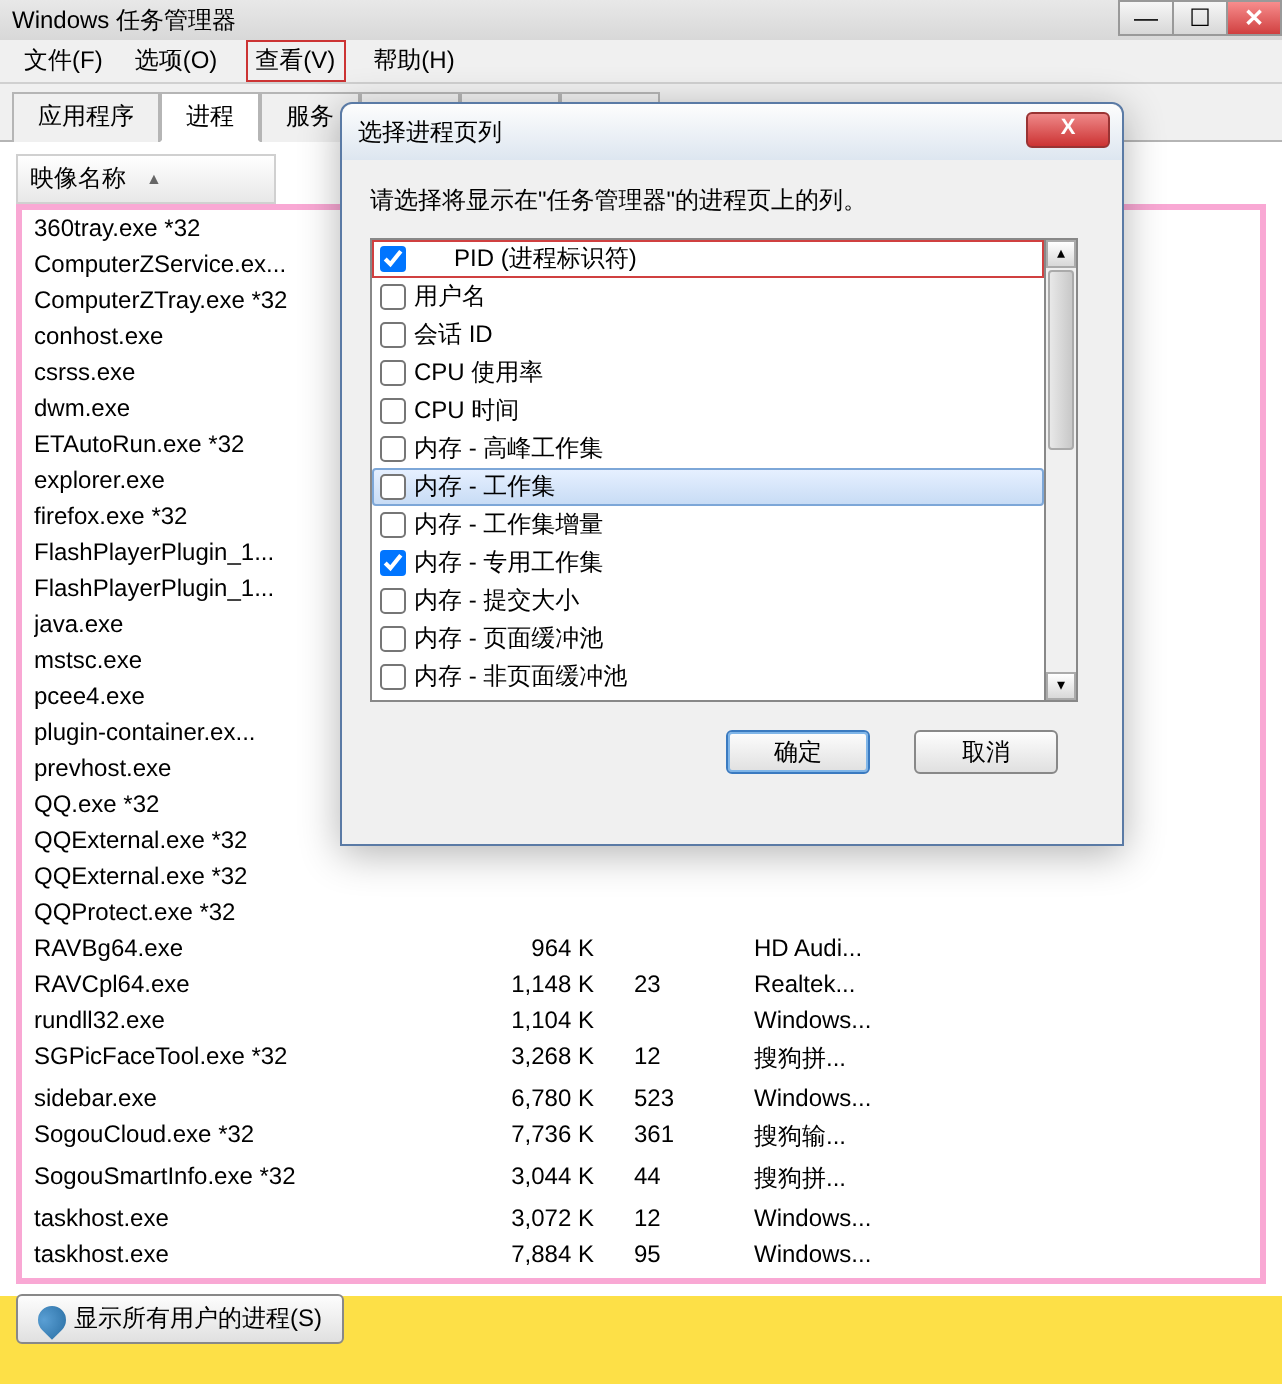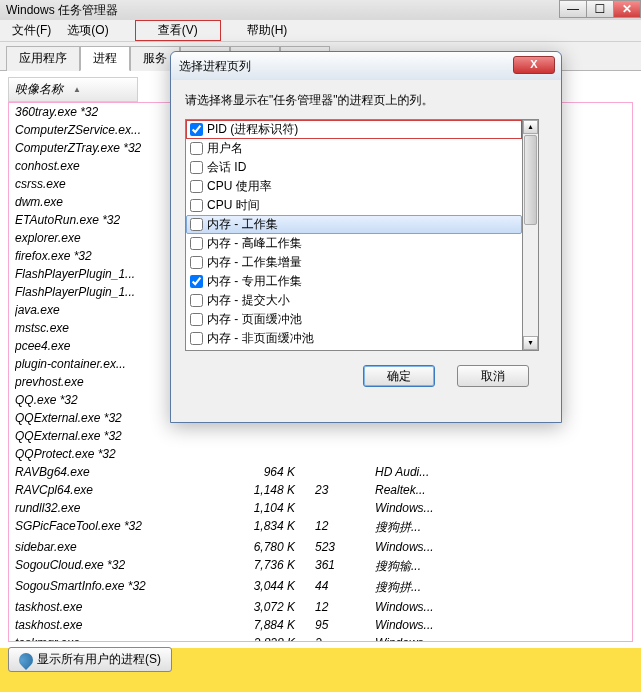--- a/index.html
+++ b/index.html
@@ -9,30 +9,30 @@
 .main-window { width: 641px; height: 692px; background: #fde047; position: relative; }
 
 .titlebar { height: 20px; background: linear-gradient(to bottom, #e8e8e8, #d8d8d8); position: relative; padding-left: 6px; line-height: 20px; color: #000; overflow: hidden; }
 .titlebar .caption-buttons { position: absolute; right: 0; top: 0; display: flex; }
 .caption-btn { width: 28px; height: 18px; background: linear-gradient(to bottom, #f7f7f7, #d7d7d7); border: 1px solid #999; display: flex; align-items: center; justify-content: center; margin-left: -1px; }
 .caption-btn.close { background: linear-gradient(to bottom, #f78d8d, #d04040); }
 .caption-btn.close span { color: #fff; font-weight: bold; }
 
 .menubar { height: 22px; background: #f0f0f0; border-bottom: 1px solid #d0d0d0; display: flex; align-items: center; padding-left: 4px; }
 .menubar .menu-item { padding: 2px 8px; cursor: default; }
-.menubar .menu-item.hl { border: 1px solid #c33; margin: 0 18px; padding: 1px 22px; }
+.menubar .menu-item.hl { border: 1px solid #c33; margin: 0 6px; padding: 1px 4px; }
 
 .tabs { display: flex; padding-top: 4px; padding-left: 6px; border-bottom: 1px solid #b5b5b5; background: #f0f0f0; }
 .tab { padding: 3px 12px; border: 1px solid #b5b5b5; border-bottom: none; background: #f0f0f0; margin-right: 0px; margin-bottom: -1px; cursor: default; }
 .tab.active { background: #fff; font-weight: normal; position: relative; border-bottom: 1px solid #fff; }
 
-.list-area { padding: 6px 8px; background: #fff; font-style: italic; }
+.list-area { padding: 6px 8px; background: #fff; }
 .list-header { background: linear-gradient(to bottom, #fff, #e8e8e8); border: 1px solid #d0d0d0; padding: 3px 6px; display: flex; align-items: center; width: 130px; }
 .list-header span { flex: 1; }
-.list-body { border: 1px solid #f9a8d4; background: #fff; height: 540px; overflow: hidden; }
+.list-body { border: 3px solid #f9a8d4; background: #fff; height: 540px; overflow: hidden; }
 .proc-row { padding: 2px 6px; white-space: nowrap; display: flex; }
 .proc-row .col-name { width: 210px; overflow: hidden; text-overflow: clip; white-space: nowrap; }
 .proc-row .col-mem { width: 90px; text-align: right; padding-right: 20px; }
 .proc-row .col-threads { width: 60px; text-align: left; padding-right: 20px; }
 .proc-row .col-desc { width: 100px; overflow: hidden; }
 
 .bottom-bar { position: absolute; bottom: 20px; left: 8px; }
 .bottom-btn { background: linear-gradient(to bottom, #fdfdfd, #e0e0e0); border: 1px solid #888; border-radius: 3px; padding: 3px 10px; display: inline-flex; align-items: center; cursor: pointer; }
 .shield-icon { width: 14px; height: 14px; margin-right: 4px; background: radial-gradient(circle at 30% 30%, #5a9fd4, #2a6fa4); border-radius: 50% 50% 50% 0; transform: rotate(-45deg); }
 
@@ -44,21 +44,21 @@
 .dialog-prompt { margin-bottom: 10px; }
 
 .dialog-list-wrap { display: flex; }
 .dialog-list { border: 1px solid #888; background: #fff; height: 232px; width: 338px; overflow: hidden; }
 .dialog-scroll { width: 16px; height: 232px; background: #f0f0f0; border: 1px solid #888; border-left: none; position: relative; }
 .scroll-btn { height: 14px; background: linear-gradient(to bottom, #fff, #d8d8d8); border: 1px solid #aaa; text-align: center; font-size: 8px; line-height: 12px; }
 .scroll-thumb { position: absolute; top: 15px; left: 1px; right: 1px; height: 90px; background: linear-gradient(to right, #e8e8e8, #c8c8c8); border: 1px solid #aaa; border-radius: 2px; }
 
 .check-row { display: flex; align-items: center; padding: 1px 4px; }
 .check-row input[type=checkbox] { margin-right: 4px; }
-.check-row.hl-red { border: 1px solid #d04040; padding: 0 3px; }
+.check-row.hl-red { border: 1px solid #d04040; padding: 0 3px; gap: 20px; }
 .check-row.selected { background: linear-gradient(to bottom, #e6f0ff, #c8dcf5); border: 1px solid #7da7d8; border-radius: 2px; padding: 0 3px; }
 
 .dialog-buttons { display: flex; justify-content: flex-end; gap: 22px; margin-top: 14px; padding-right: 18px; }
 .btn { width: 72px; height: 22px; background: linear-gradient(to bottom, #fdfdfd, #e0e0e0); border: 1px solid #888; border-radius: 3px; cursor: pointer; }
 .btn.default { border: 1px solid #3a7ac0; box-shadow: 0 0 0 1px #7fb5e8 inset; }
 
 
 .watermark { position: absolute; right: 8px; bottom: 18px; color: #ddd; font-size: 20px; font-style: italic; opacity: .35; pointer-events: none; }
 </style>
 </head>
@@ -236,21 +236,21 @@
           <span class="col-desc">Realtek...</span>
         </div>
         <div class="proc-row">
           <span class="col-name">rundll32.exe</span>
           <span class="col-mem">1,104 K</span>
           <span class="col-threads"></span>
           <span class="col-desc">Windows...</span>
         </div>
         <div class="proc-row">
           <span class="col-name">SGPicFaceTool.exe *32</span>
-          <span class="col-mem">1,834 K</span>
+          <span class="col-mem">3,268 K</span>
           <span class="col-threads">12</span>
           <span class="col-desc">搜狗拼...</span>
         </div>
         <div class="proc-row">
           <span class="col-name">sidebar.exe</span>
           <span class="col-mem">6,780 K</span>
           <span class="col-threads">523</span>
           <span class="col-desc">Windows...</span>
         </div>
         <div class="proc-row">
@@ -318,27 +318,27 @@
             <span>会话 ID</span>
           </div>
           <div class="check-row">
             <input type="checkbox" style="">
             <span>CPU 使用率</span>
           </div>
           <div class="check-row">
             <input type="checkbox" style="">
             <span>CPU 时间</span>
           </div>
+          <div class="check-row">
+            <input type="checkbox" style="">
+            <span>内存 - 高峰工作集</span>
+          </div>
           <div class="check-row selected">
             <input type="checkbox" style="">
             <span>内存 - 工作集</span>
-          </div>
-          <div class="check-row">
-            <input type="checkbox" style="">
-            <span>内存 - 高峰工作集</span>
           </div>
           <div class="check-row">
             <input type="checkbox" style="">
             <span>内存 - 工作集增量</span>
           </div>
           <div class="check-row">
             <input type="checkbox" checked="" style="">
             <span>内存 - 专用工作集</span>
           </div>
           <div class="check-row">

